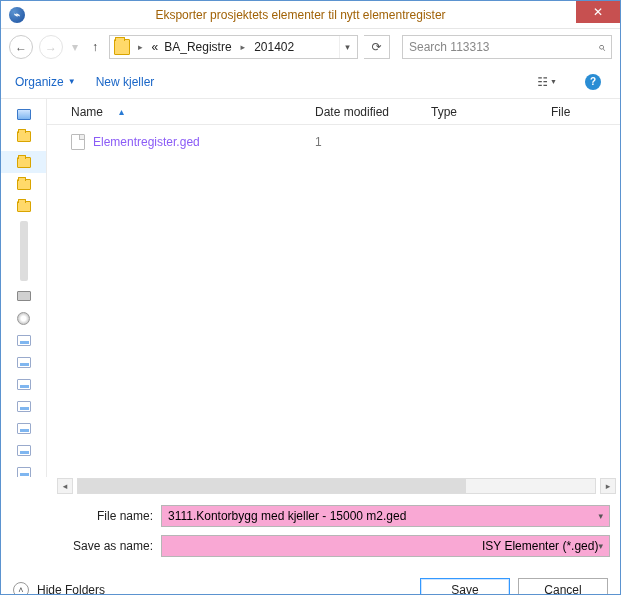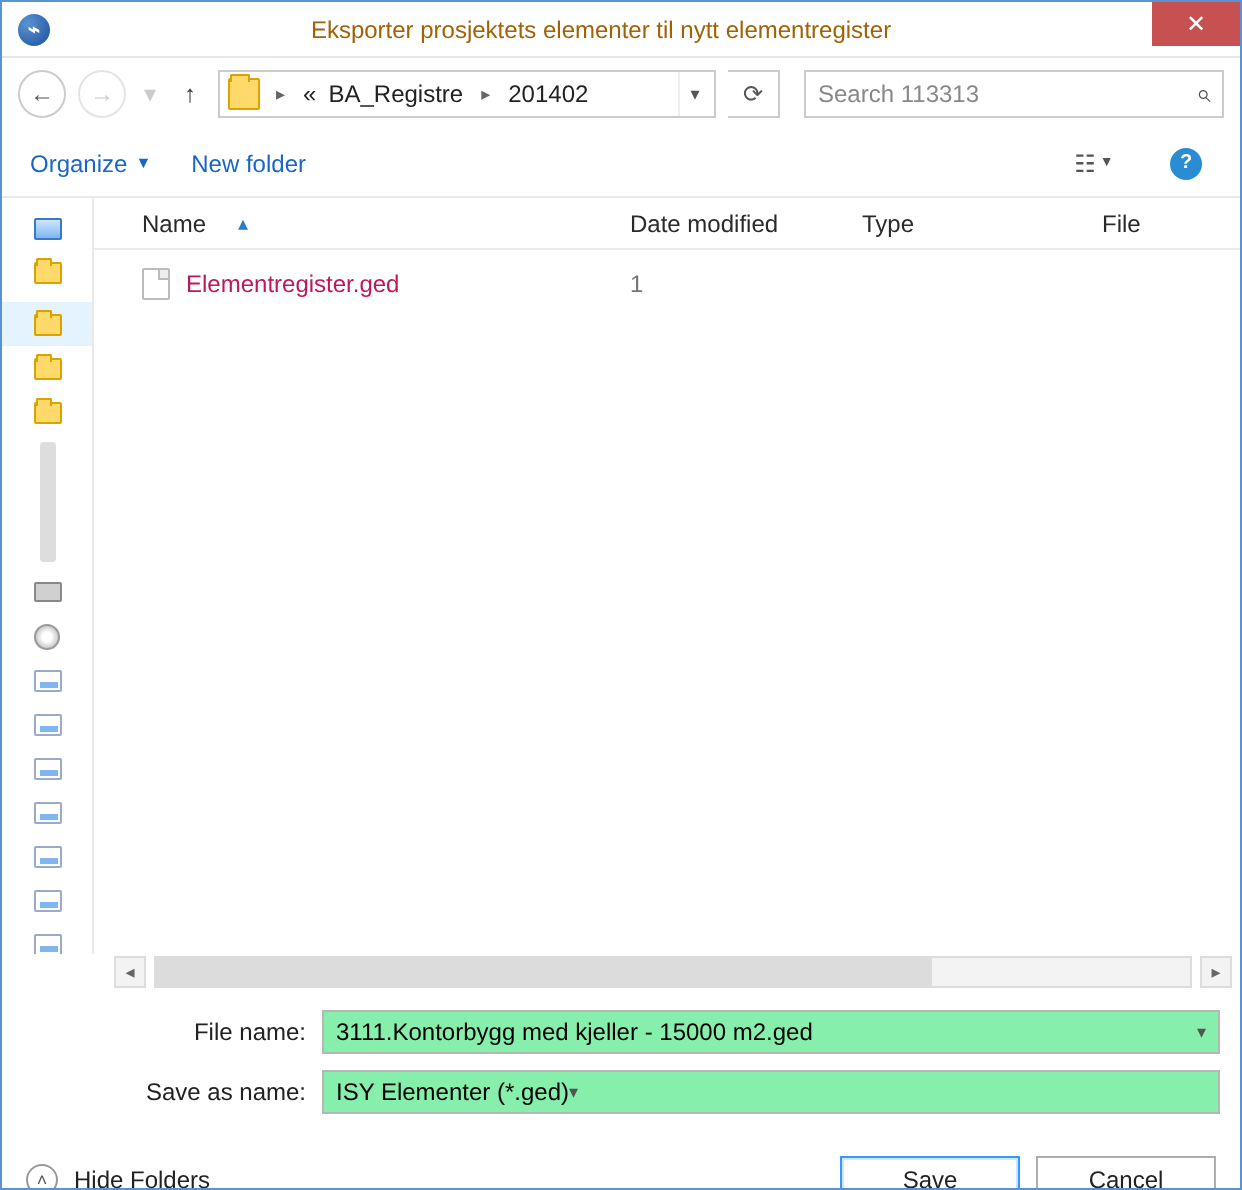--- a/index.html
+++ b/index.html
@@ -60,33 +60,33 @@
     .c-name { width: 256px; padding-left:24px;}
     .c-date { width: 116px; }
     .c-type { width: 120px; }
     .c-size { flex:1; text-align:right; padding-right:16px;}
     .sort-arrow { color:#2a7bd4; font-size:10px; margin-left:6px;}
     .rows { flex:1; overflow:auto; }
     .row { display:flex; height: 22px; align-items:center; margin-top:6px;}
     .row .c-name { display:flex; align-items:center; gap:8px; }
     .file-icon { width:14px; height:16px; background:#fff; border:1px solid #bbb; border-radius:1px; position:relative;}
     .file-icon::after{content:"";position:absolute;top:0;right:0;width:4px;height:4px;background:#eee;border-left:1px solid #bbb;border-bottom:1px solid #bbb;}
-    .row .cell { color:#be185d; }
+    .row .cell { color:#8b5cf6; }
     .row .muted { color:#777; }
 
     .hscroll { height: 18px; display:flex; align-items:center; padding: 0 4px 0 56px; gap:4px;}
     .hscroll .arrow { width:16px; height:16px; background:#f3f3f3; border:1px solid #ddd; display:flex; align-items:center; justify-content:center; font-size:9px; color:#666;}
     .hscroll .track { flex:1; height:16px; background:#f3f3f3; border:1px solid #ddd; position:relative;}
     .hscroll .thumb { position:absolute; left:0; top:0; height:100%; width:75%; background:#dcdcdc;}
 
     
     .form { padding: 8px 10px 6px 10px; }
     .form-row { display:flex; align-items:center; height:26px; margin-bottom:4px;}
     .form-label { width: 150px; text-align:right; padding-right:8px; color:#222;}
-    .form-input, .form-select { flex:1; height:22px; border:1px solid #b6b6b6; background:#86efac; display:flex; align-items:center; padding:0 6px; justify-content:flex-start;}
+    .form-input, .form-select { flex:1; height:22px; border:1px solid #b6b6b6; background:#f9a8d4; display:flex; align-items:center; padding:0 6px; justify-content:flex-end;}
     .form-input .val { flex:1; }
     .form-input .dd, .form-select .dd { font-size:9px; color:#555; }
 
     
     .footer { height: 42px; display:flex; align-items:center; padding: 0 12px; gap:8px;}
     .hide-folders { display:flex; align-items:center; gap:8px; color:#222;}
     .hf-icon { width:16px; height:16px; border:1px solid #999; border-radius:50%; display:flex; align-items:center; justify-content:center; font-size:9px; color:#555;}
     .foot-spacer { flex:1; }
     .btn { width: 90px; height: 24px; border:1px solid #aeaeae; background:#fff; display:flex; align-items:center; justify-content:center; color:#222;}
     .btn.primary { border:1px solid #3399ff; box-shadow: inset 0 0 0 1px #cfe5ff;}
@@ -133,21 +133,21 @@
     <span class="mag">⌕</span>
   </div>
 </div>
 
 <div class="toolbar">
   <span class="tb-link">
     <span>Organize</span>
     <span class="dd">▼</span>
   </span>
   <span class="tb-link">
-    <span>New folder</span>
+    <span>New kjeller</span>
   </span>
   <span class="tb-spacer"></span>
   <span class="tb-icon-btn">
     <span>☷</span>
     <span class="dd">▼</span>
   </span>
   <span class="tb-icon-btn">
     <span class="tb-help">?</span>
   </span>
 </div>

